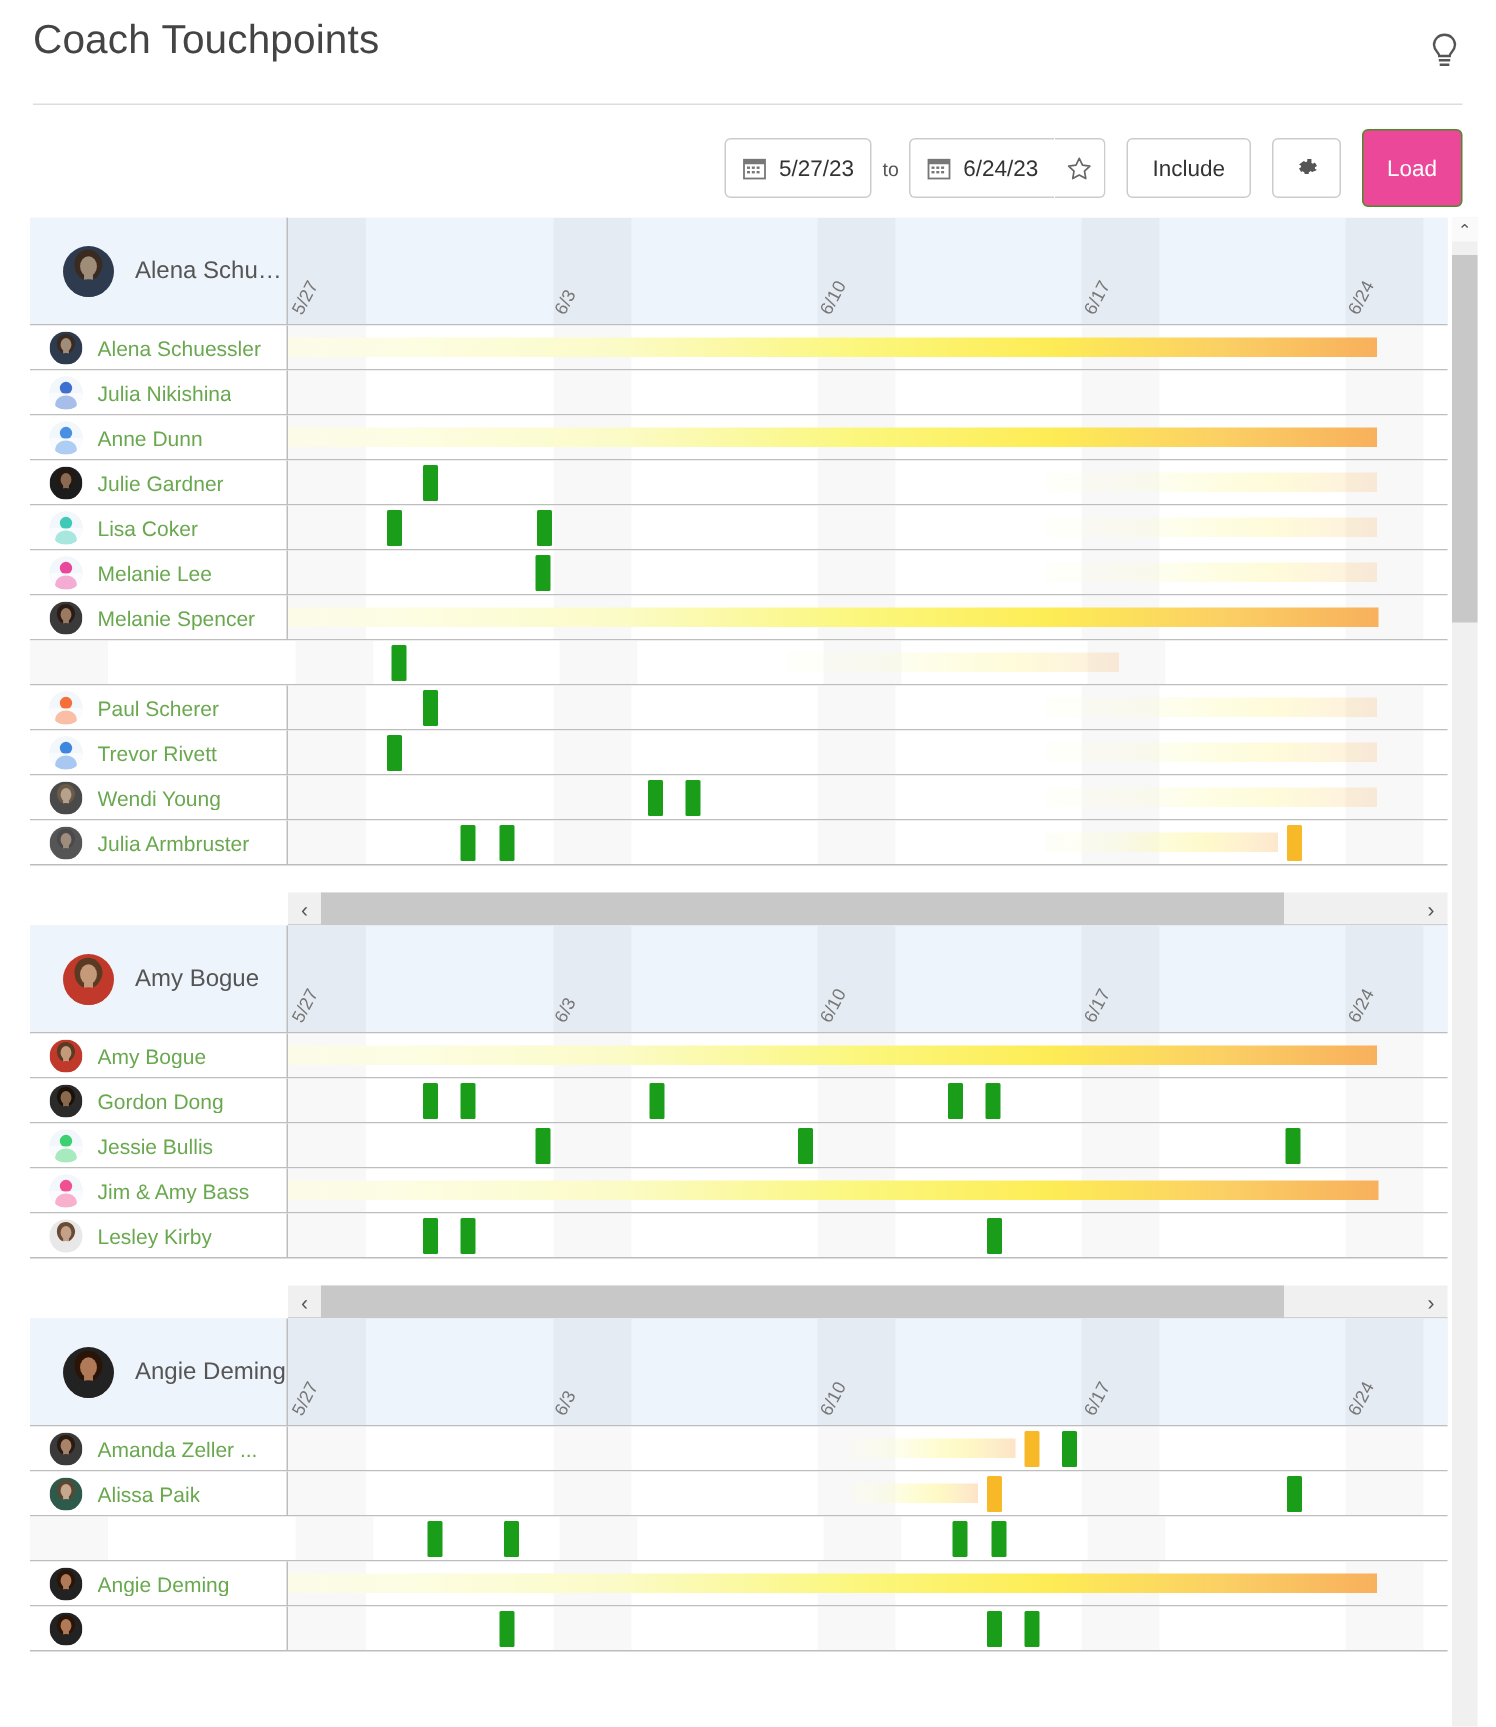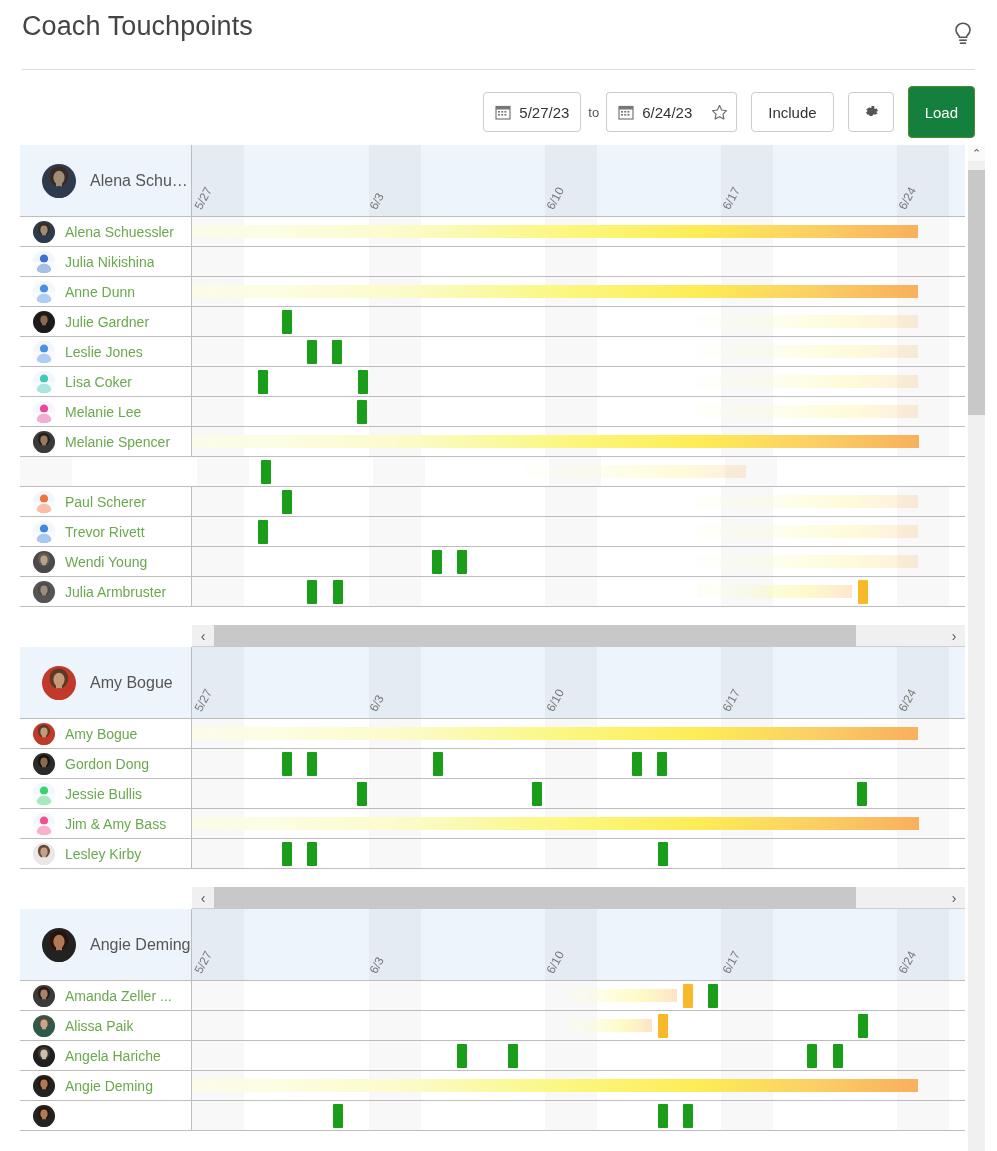--- a/index.html
+++ b/index.html
@@ -19,21 +19,21 @@
   .date-box .dtxt { font-size:15px; color:#333; }
   .to-lbl { font-size:13px; color:#555; padding:0 7px; }
   .fav-wrap { height:40px; border:1px solid #cccccc; border-left:none; border-radius:0 4px 4px 0;
               background:#fff; width:34px; display:flex; align-items:center; justify-content:center; cursor:pointer; }
   .date-box.second { border-radius:4px 0 0 4px; border-right:none; }
   .btn-plain { height:40px; min-width:70px; border:1px solid #cccccc; border-radius:4px; background:#fff;
                display:flex; align-items:center; justify-content:center; padding:0 16px;
                font-size:15px; color:#333; cursor:pointer; margin-left:14px; }
   .btn-gear { height:40px; width:46px; border:1px solid #cccccc; border-radius:4px; background:#fff;
               display:flex; align-items:center; justify-content:center; cursor:pointer; margin-left:14px; }
-  .btn-load { height:52px; min-width:62px; border-radius:4px; background:#15803d; color:#fff;
+  .btn-load { height:52px; min-width:62px; border-radius:4px; background:#ec4899; color:#fff;
               display:flex; align-items:center; justify-content:center; padding:0 16px;
               font-size:15px; cursor:pointer; margin-left:14px; border:1px solid #4e8a28; }
 
   
   .grid-area { position:absolute; left:20px; top:145px; width:977px; height:1006px; overflow:hidden; }
   .grid-body { position:absolute; left:0; top:0; width:945px; }
 
   .group { position:relative; }
   .row { position:relative; height:30px; display:flex; border-bottom:1px solid #bdbdbd; }
   .row.grp-head { height:72px; background:#eef4fb; border-bottom:1px solid #bdbdbd; }
@@ -259,43 +259,20 @@
             <div class="wk" style="left: 705px; width: 52px;"></div>
             <div class="bar grad" style="left: 505px; width: 221px; background: linear-gradient(to right, rgb(251, 251, 232) 0%, rgb(253, 253, 228) 10%, rgb(251, 251, 200) 30%, rgb(251, 247, 126) 52%, rgb(253, 236, 85) 70%, rgb(251, 207, 100) 86%, rgb(248, 176, 92) 100%); opacity: 0.22;"></div>
             <div class="bar green" style="left: 90px;"></div>
           </div>
         </div>
         <div class="row">
           <div class="lbl-cell">
             <div class="avatar sm">
               <svg width="22" height="22" viewBox="0 0 40 40">
                 <rect width="40" height="40" fill="#f2f7fc"></rect>
-                <circle cx="20" cy="14" r="7.5" fill="#4a90e2"></circle>
-                <path d="M20 23c-7.5 0-13 5-13 11v6h26v-6c0-6-5.5-11-13-11z" fill="#4a90e2"></path>
-                <rect y="20" width="40" height="20" fill="#ffffff" opacity="0.55"></rect>
-              </svg>
-            </div>
-            <span class="nm">Leslie Jones</span>
-          </div>
-          <div class="track">
-            <div class="wk" style="left: 0px; width: 52px;"></div>
-            <div class="wk" style="left: 177px; width: 52px;"></div>
-            <div class="wk" style="left: 353px; width: 52px;"></div>
-            <div class="wk" style="left: 529px; width: 52px;"></div>
-            <div class="wk" style="left: 705px; width: 52px;"></div>
-            <div class="bar grad" style="left: 505px; width: 221px; background: linear-gradient(to right, rgb(251, 251, 232) 0%, rgb(253, 253, 228) 10%, rgb(251, 251, 200) 30%, rgb(251, 247, 126) 52%, rgb(253, 236, 85) 70%, rgb(251, 207, 100) 86%, rgb(248, 176, 92) 100%); opacity: 0.22;"></div>
-            <div class="bar green" style="left: 115px;"></div>
-            <div class="bar green" style="left: 140px;"></div>
-          </div>
-        </div>
-        <div class="row">
-          <div class="lbl-cell">
-            <div class="avatar sm">
-              <svg width="22" height="22" viewBox="0 0 40 40">
-                <rect width="40" height="40" fill="#f2f7fc"></rect>
                 <circle cx="20" cy="14" r="7.5" fill="#3fc9b7"></circle>
                 <path d="M20 23c-7.5 0-13 5-13 11v6h26v-6c0-6-5.5-11-13-11z" fill="#3fc9b7"></path>
                 <rect y="20" width="40" height="20" fill="#ffffff" opacity="0.55"></rect>
               </svg>
             </div>
             <span class="nm">Lisa Coker</span>
           </div>
           <div class="track">
             <div class="wk" style="left: 0px; width: 52px;"></div>
             <div class="wk" style="left: 177px; width: 52px;"></div>
@@ -685,32 +662,20 @@
             <div class="wk" style="left: 177px; width: 52px;"></div>
             <div class="wk" style="left: 353px; width: 52px;"></div>
             <div class="wk" style="left: 529px; width: 52px;"></div>
             <div class="wk" style="left: 705px; width: 52px;"></div>
             <div class="bar grad" style="left: 375px; width: 85px; background: linear-gradient(to right, rgb(251, 251, 232) 0%, rgb(253, 253, 228) 10%, rgb(251, 251, 200) 30%, rgb(251, 247, 126) 52%, rgb(253, 236, 85) 70%, rgb(251, 207, 100) 86%, rgb(248, 176, 92) 100%); opacity: 0.35;"></div>
             <div class="bar amber" style="left: 466px;"></div>
             <div class="bar green" style="left: 666px;"></div>
           </div>
         </div>
         <div class="row">
-          <div class="lbl-cell">
-            <div class="avatar sm">
-              <svg width="22" height="22" viewBox="0 0 40 40">
-                <rect width="40" height="40" fill="#1f1f1f"></rect>
-                <path d="M20 3c-7 0-11 5-11 11.5S13 27 20 27s11-8 11-12.5S27 3 20 3z" fill="#3c3228"></path>
-                <ellipse cx="20" cy="16" rx="6.6" ry="8" fill="#cbbfae"></ellipse>
-                <rect x="16.5" y="21" width="7" height="7" fill="#cbbfae"></rect>
-                <path d="M20 26c-7 0-12 5-12 10v4h24v-4c0-5-5-10-12-10z" fill="#1f1f1f"></path>
-              </svg>
-            </div>
-            <span class="nm">Angela Hariche</span>
-          </div>
           <div class="track">
             <div class="wk" style="left: 0px; width: 52px;"></div>
             <div class="wk" style="left: 177px; width: 52px;"></div>
             <div class="wk" style="left: 353px; width: 52px;"></div>
             <div class="wk" style="left: 529px; width: 52px;"></div>
             <div class="wk" style="left: 705px; width: 52px;"></div>
             <div class="bar green" style="left: 265px;"></div>
             <div class="bar green" style="left: 316px;"></div>
             <div class="bar green" style="left: 615px;"></div>
             <div class="bar green" style="left: 641px;"></div>

